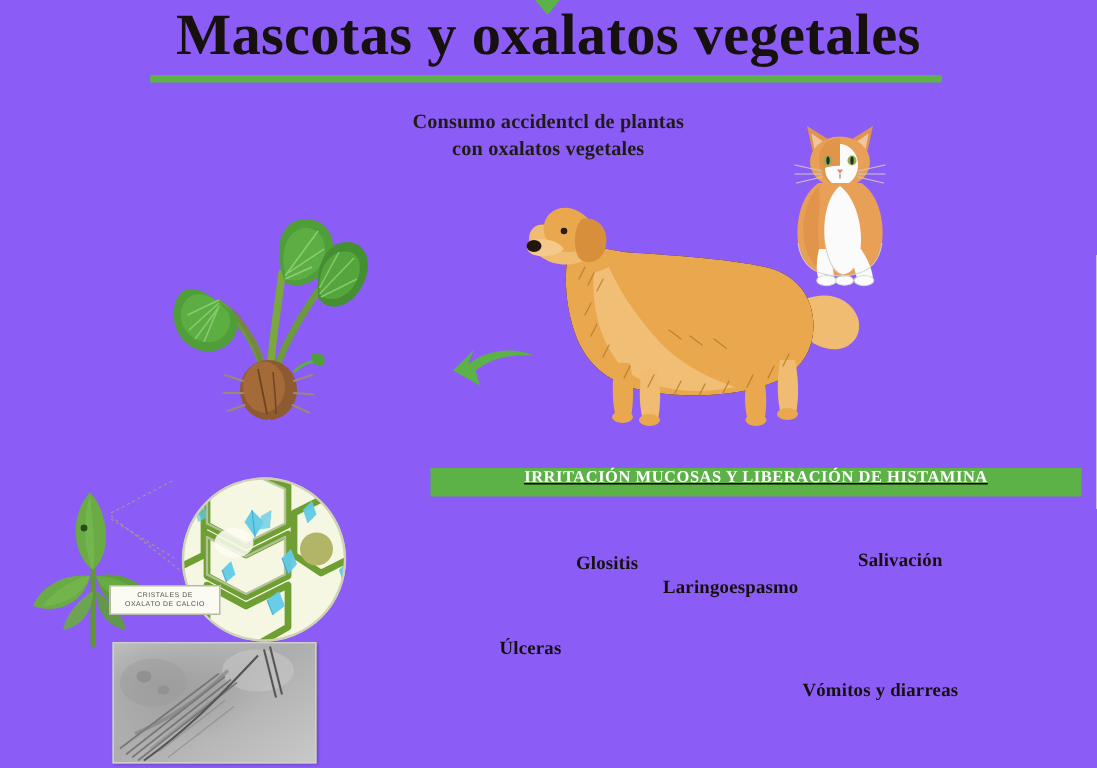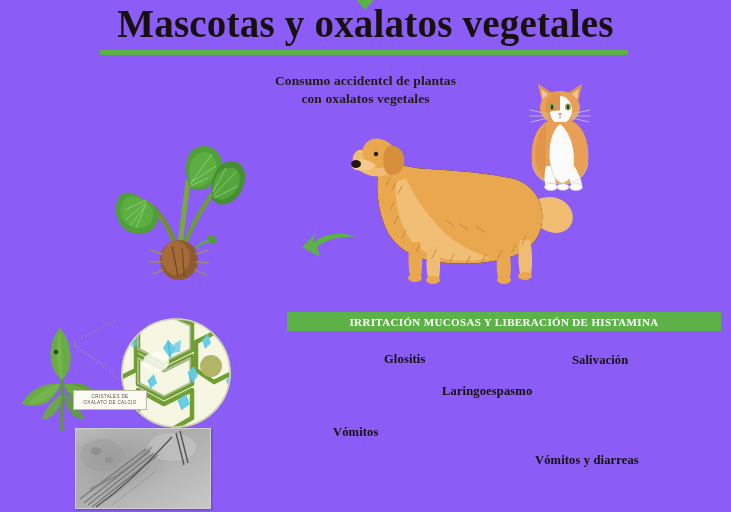--- a/index.html
+++ b/index.html
@@ -133,44 +133,44 @@
 
   
   .symptom-banner {
     position: absolute;
     left: 287px;
     top: 312px;
     width: 434px;
     height: 19px;
     background: #5CB247;
     display: flex;
-    align-items: center;
     justify-content: center;
+    text-decoration: underline;
   }
   .symptom-banner-text {
     font-family: "Liberation Serif", serif;
     font-weight: bold;
     font-size: 11px;
     letter-spacing: 0.35px;
     color: #ffffff;
     white-space: nowrap;
   }
 
   
   .symptom {
     position: absolute;
     font-family: "Liberation Serif", serif;
     font-weight: bold;
     font-size: 12.5px;
     color: #15100e;
     white-space: nowrap;
     letter-spacing: 0.15px;
   }
-  .sym-glositis      { left: 384px; top: 352px; }
-  .sym-salivacion    { left: 572px; top: 353px; text-align: right; }
+  .sym-glositis      { left: 384px; top: 368px; }
+  .sym-salivacion    { left: 572px; top: 366px; text-align: right; }
   .sym-laringo       { left: 442px; top: 384px; }
   .sym-ulceras       { left: 333px; top: 425px; }
   .sym-vomitos       { left: 535px; top: 453px; }
 </style>
 </head>
 <body>
 
 <div id="infographic">
 
   <div class="top-chevron"></div>
@@ -468,16 +468,16 @@
     <path d="M14 60 C34 52 56 38 76 18" stroke="#7d7d7d" stroke-width="2.2" fill="none" opacity="0.6"></path>
   </svg>
 
   <div class="symptom-banner">
     <span class="symptom-banner-text">IRRITACIÓN MUCOSAS Y LIBERACIÓN DE HISTAMINA</span>
   </div>
 
   <div class="symptom sym-glositis">Glositis</div>
   <div class="symptom sym-salivacion">Salivación</div>
   <div class="symptom sym-laringo">Laringoespasmo</div>
-  <div class="symptom sym-ulceras">Vómitos</div>
+  <div class="symptom sym-ulceras">Úlceras</div>
   <div class="symptom sym-vomitos">Vómitos y diarreas</div>
 
 </div>
 
 </body></html>

